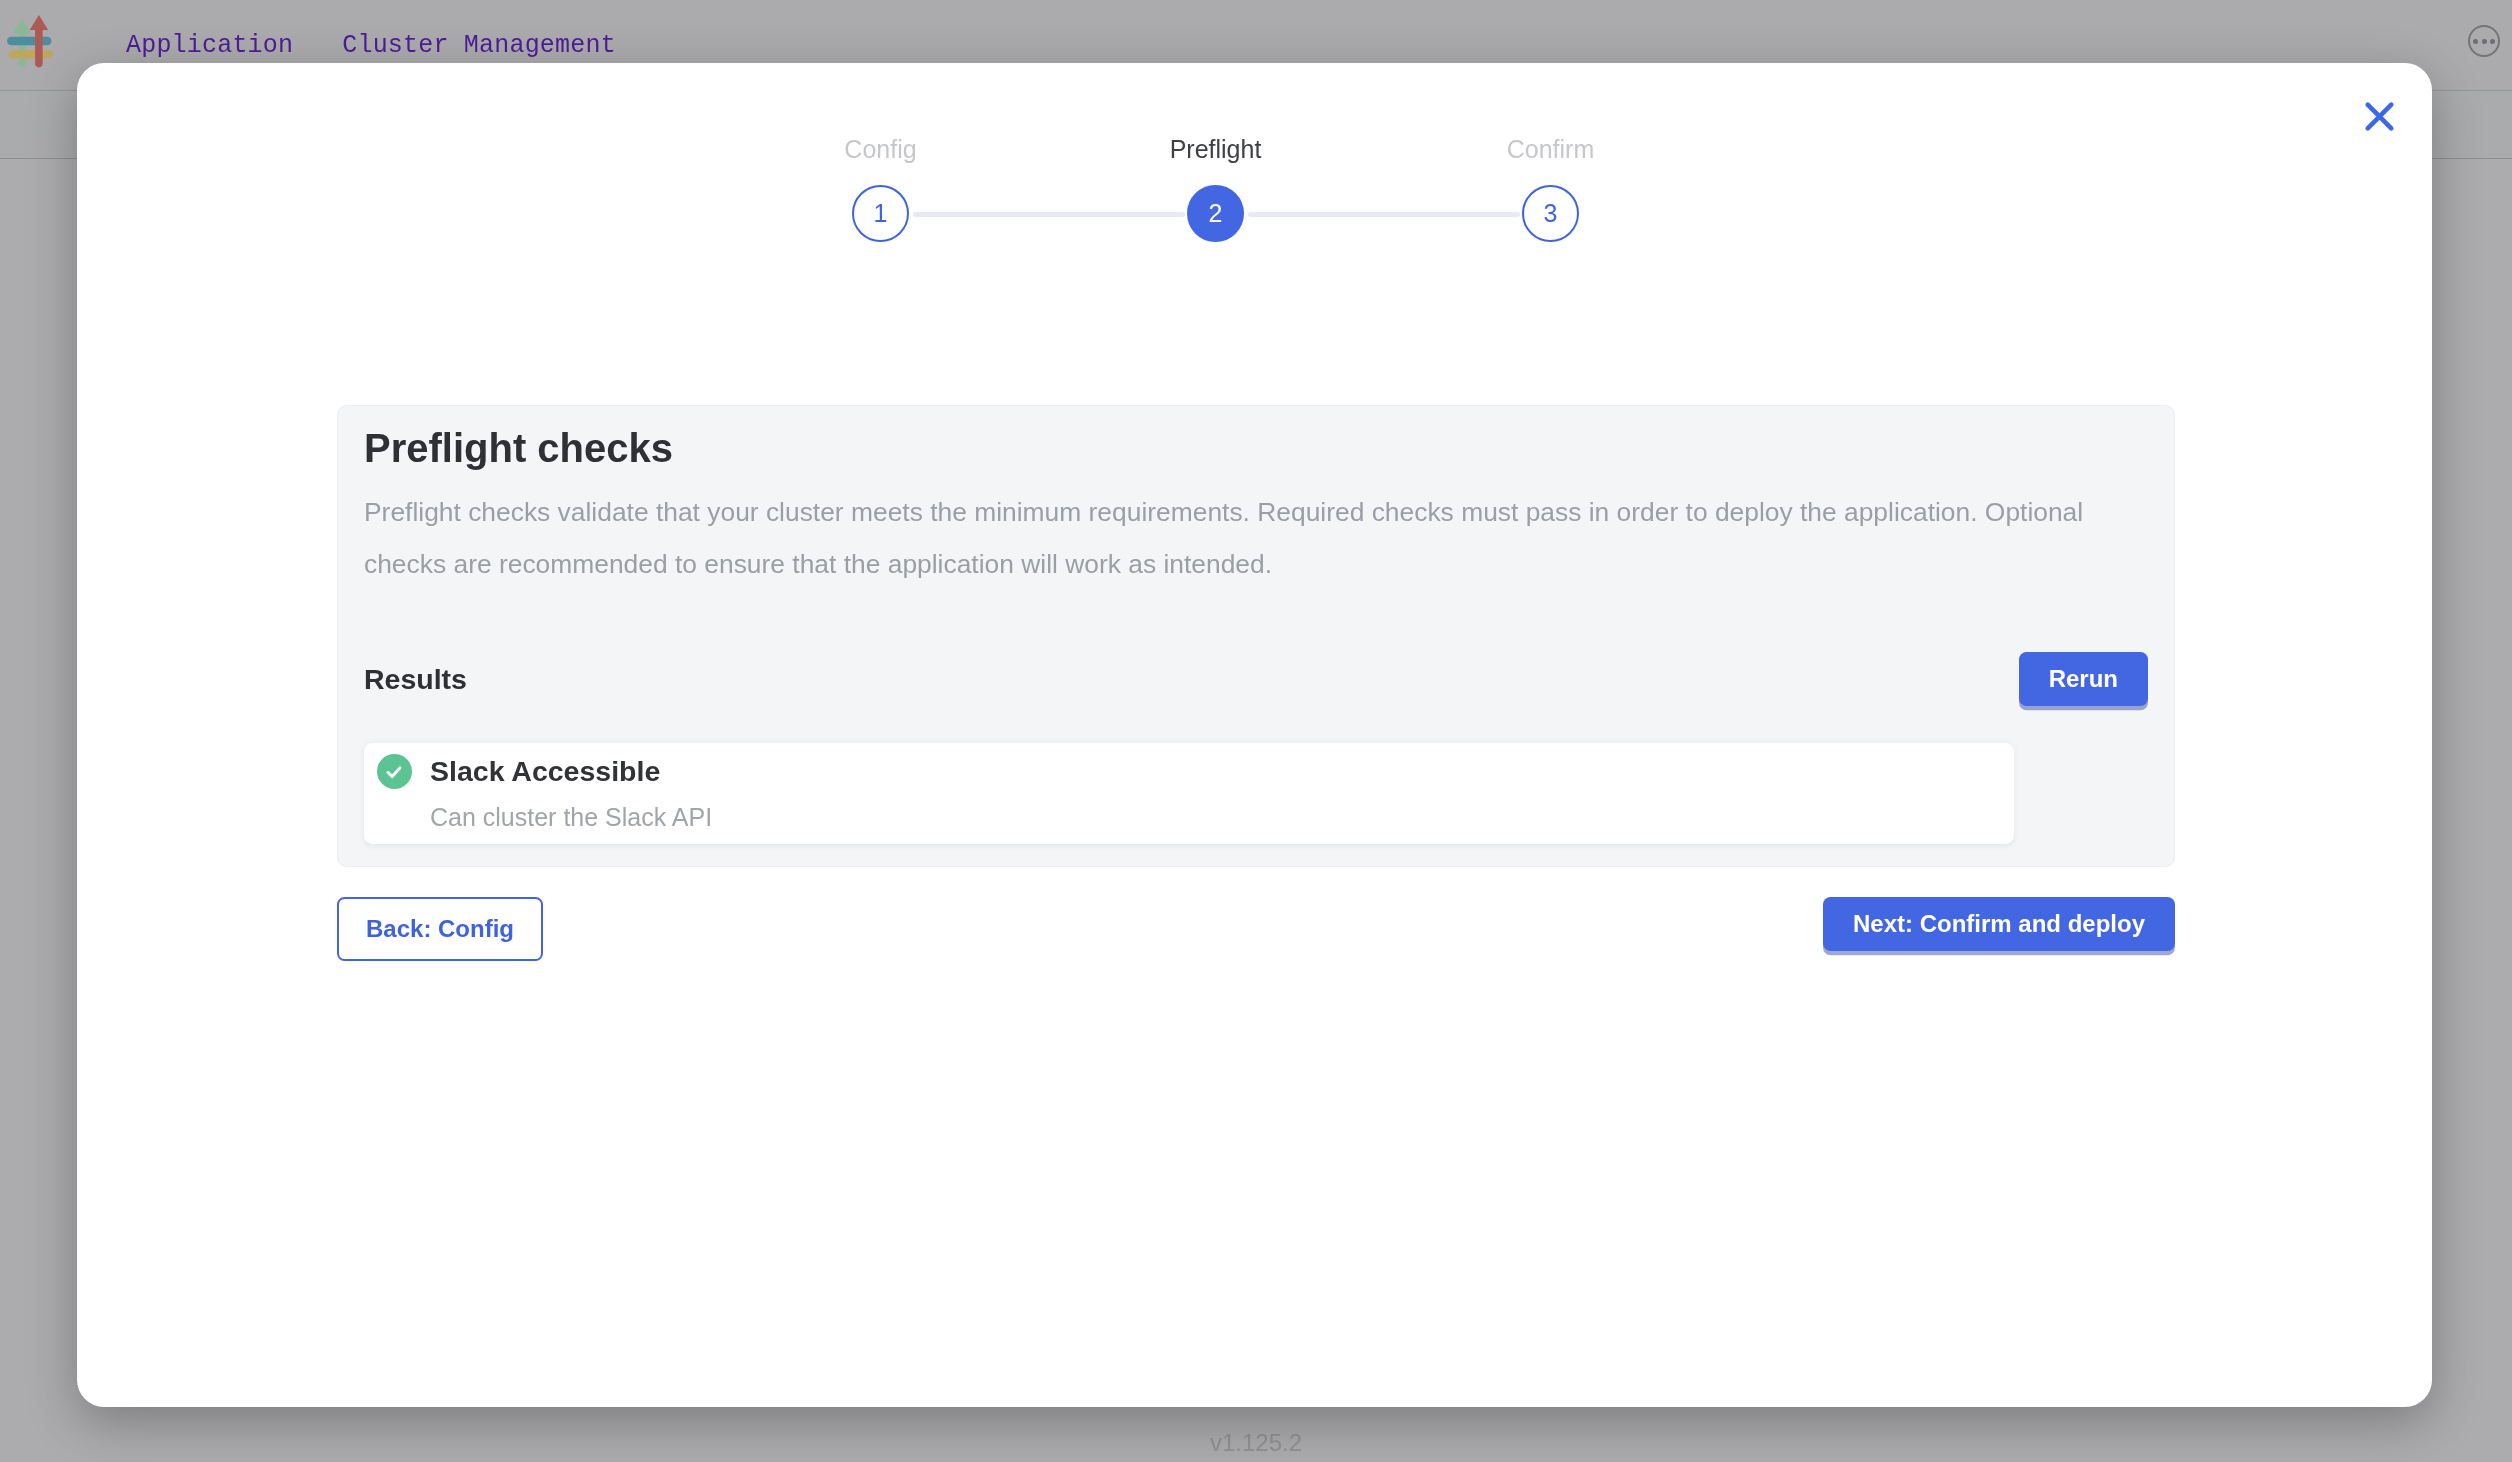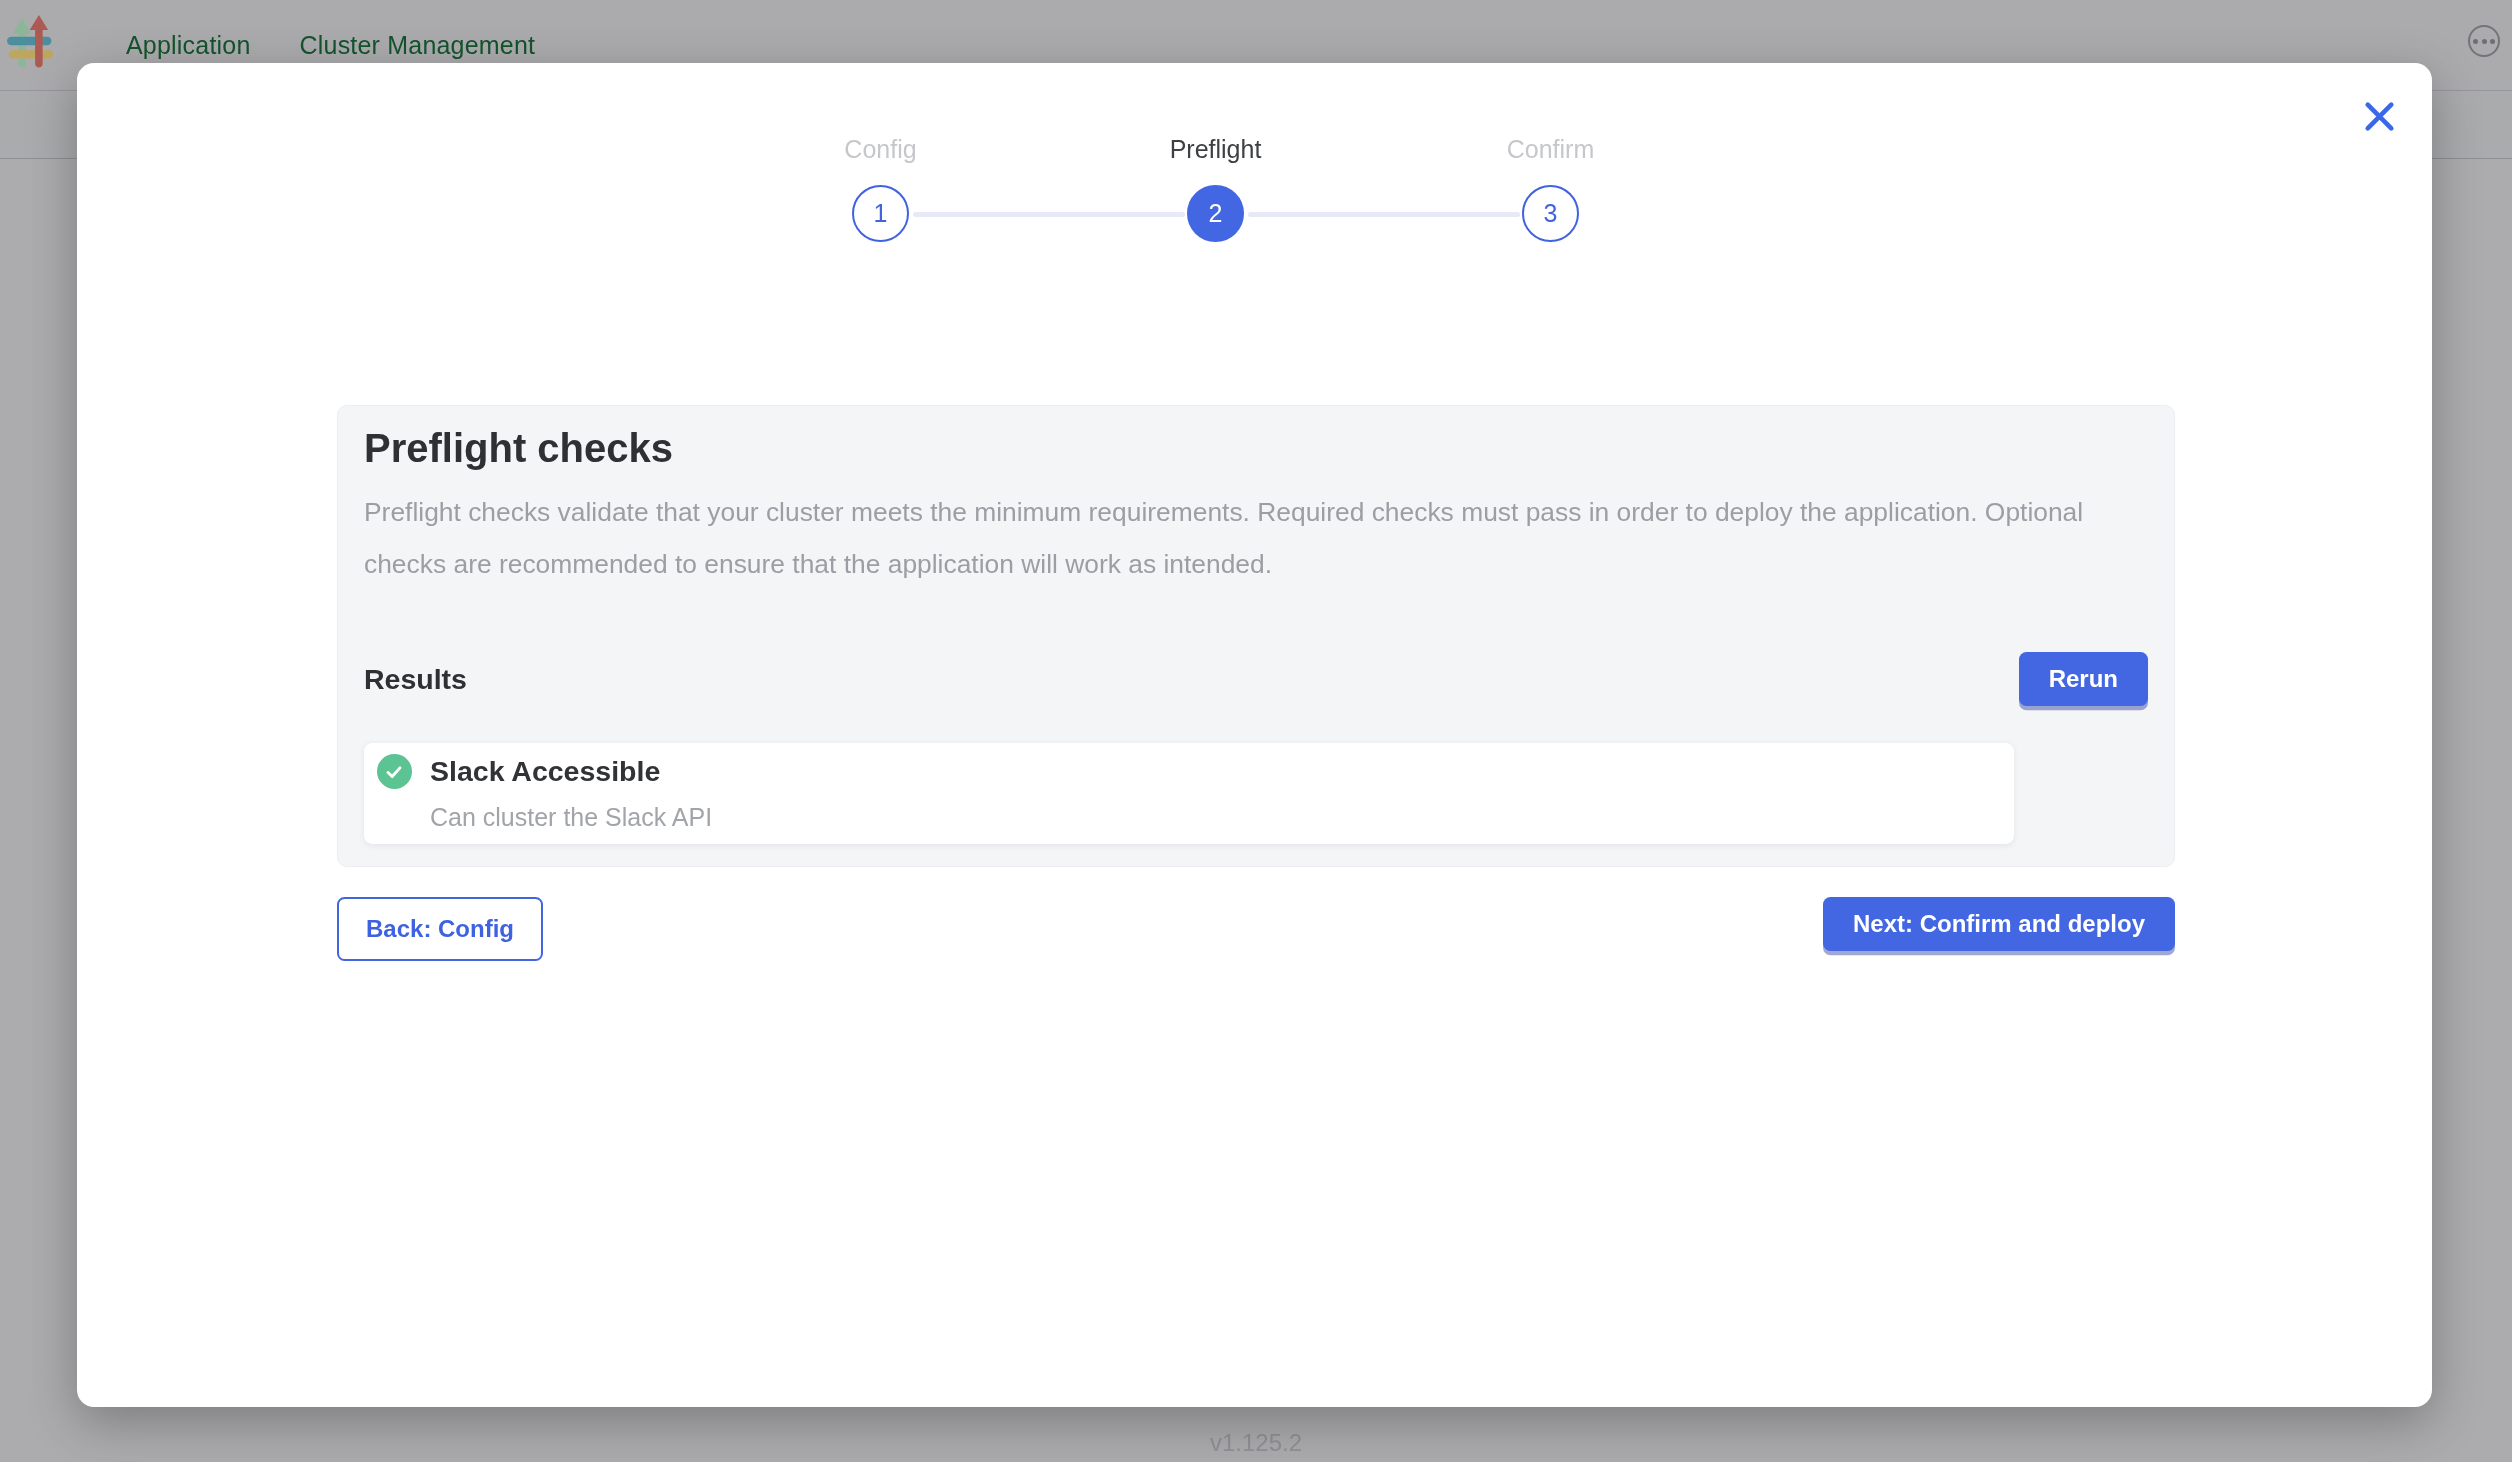--- a/index.html
+++ b/index.html
@@ -11,41 +11,41 @@
   }
   
   .navbar{
     position:absolute;top:0;left:0;width:100%;height:91px;
     background:#ababad;border-bottom:1.7px solid #95969a;
     display:flex;align-items:center;box-sizing:border-box;
   }
   .logo{position:absolute;left:6.7px;top:15px;width:47px;height:57px;}
   .nav-tabs{display:flex;gap:49px;margin-left:126px;}
   .nav-tab{
-    font-size:25px;font-weight:500;color:#14532d;letter-spacing:0.2px;
-    cursor:pointer;line-height:91px;height:91px;
+    font-size:25px;font-weight:500;color:#4c1d95;letter-spacing:0.2px;
+    cursor:pointer;line-height:91px;height:91px;font-family:Liberation Mono, monospace;
   }
   .menu-btn{
     position:absolute;right:11.7px;top:25px;width:32px;height:32px;
     border:2.5px solid #737478;border-radius:50%;box-sizing:border-box;
     display:flex;align-items:center;justify-content:center;gap:3.4px;cursor:pointer;
   }
   .menu-btn .dot{width:5px;height:5px;border-radius:50%;background:#6e6f73;}
   .subbar{
     position:absolute;top:92px;left:0;width:100%;height:67px;
     background:#aaabad;border-bottom:1.7px solid #8e8f93;box-sizing:border-box;
   }
   .version-footer{
     position:absolute;top:1429px;left:0;width:100%;text-align:center;
     font-size:24px;color:#8f9194;
   }
   
   .modal{
     position:absolute;left:77px;top:63px;width:2355px;height:1344px;
-    background:#ffffff;border-radius:17px;
+    background:#ffffff;border-radius:27px;
     box-shadow:0 15px 50px rgba(0,0,0,.28);
   }
   .close-btn{
     position:absolute;top:35px;right:34px;width:37px;height:37px;
     background:none;border:none;padding:0;cursor:pointer;
   }
   
   .stepper{position:absolute;left:636px;top:70px;width:1006px;height:151px;}
   .steps-row{display:flex;}
   .step{width:335px;display:flex;flex-direction:column;align-items:center;}

